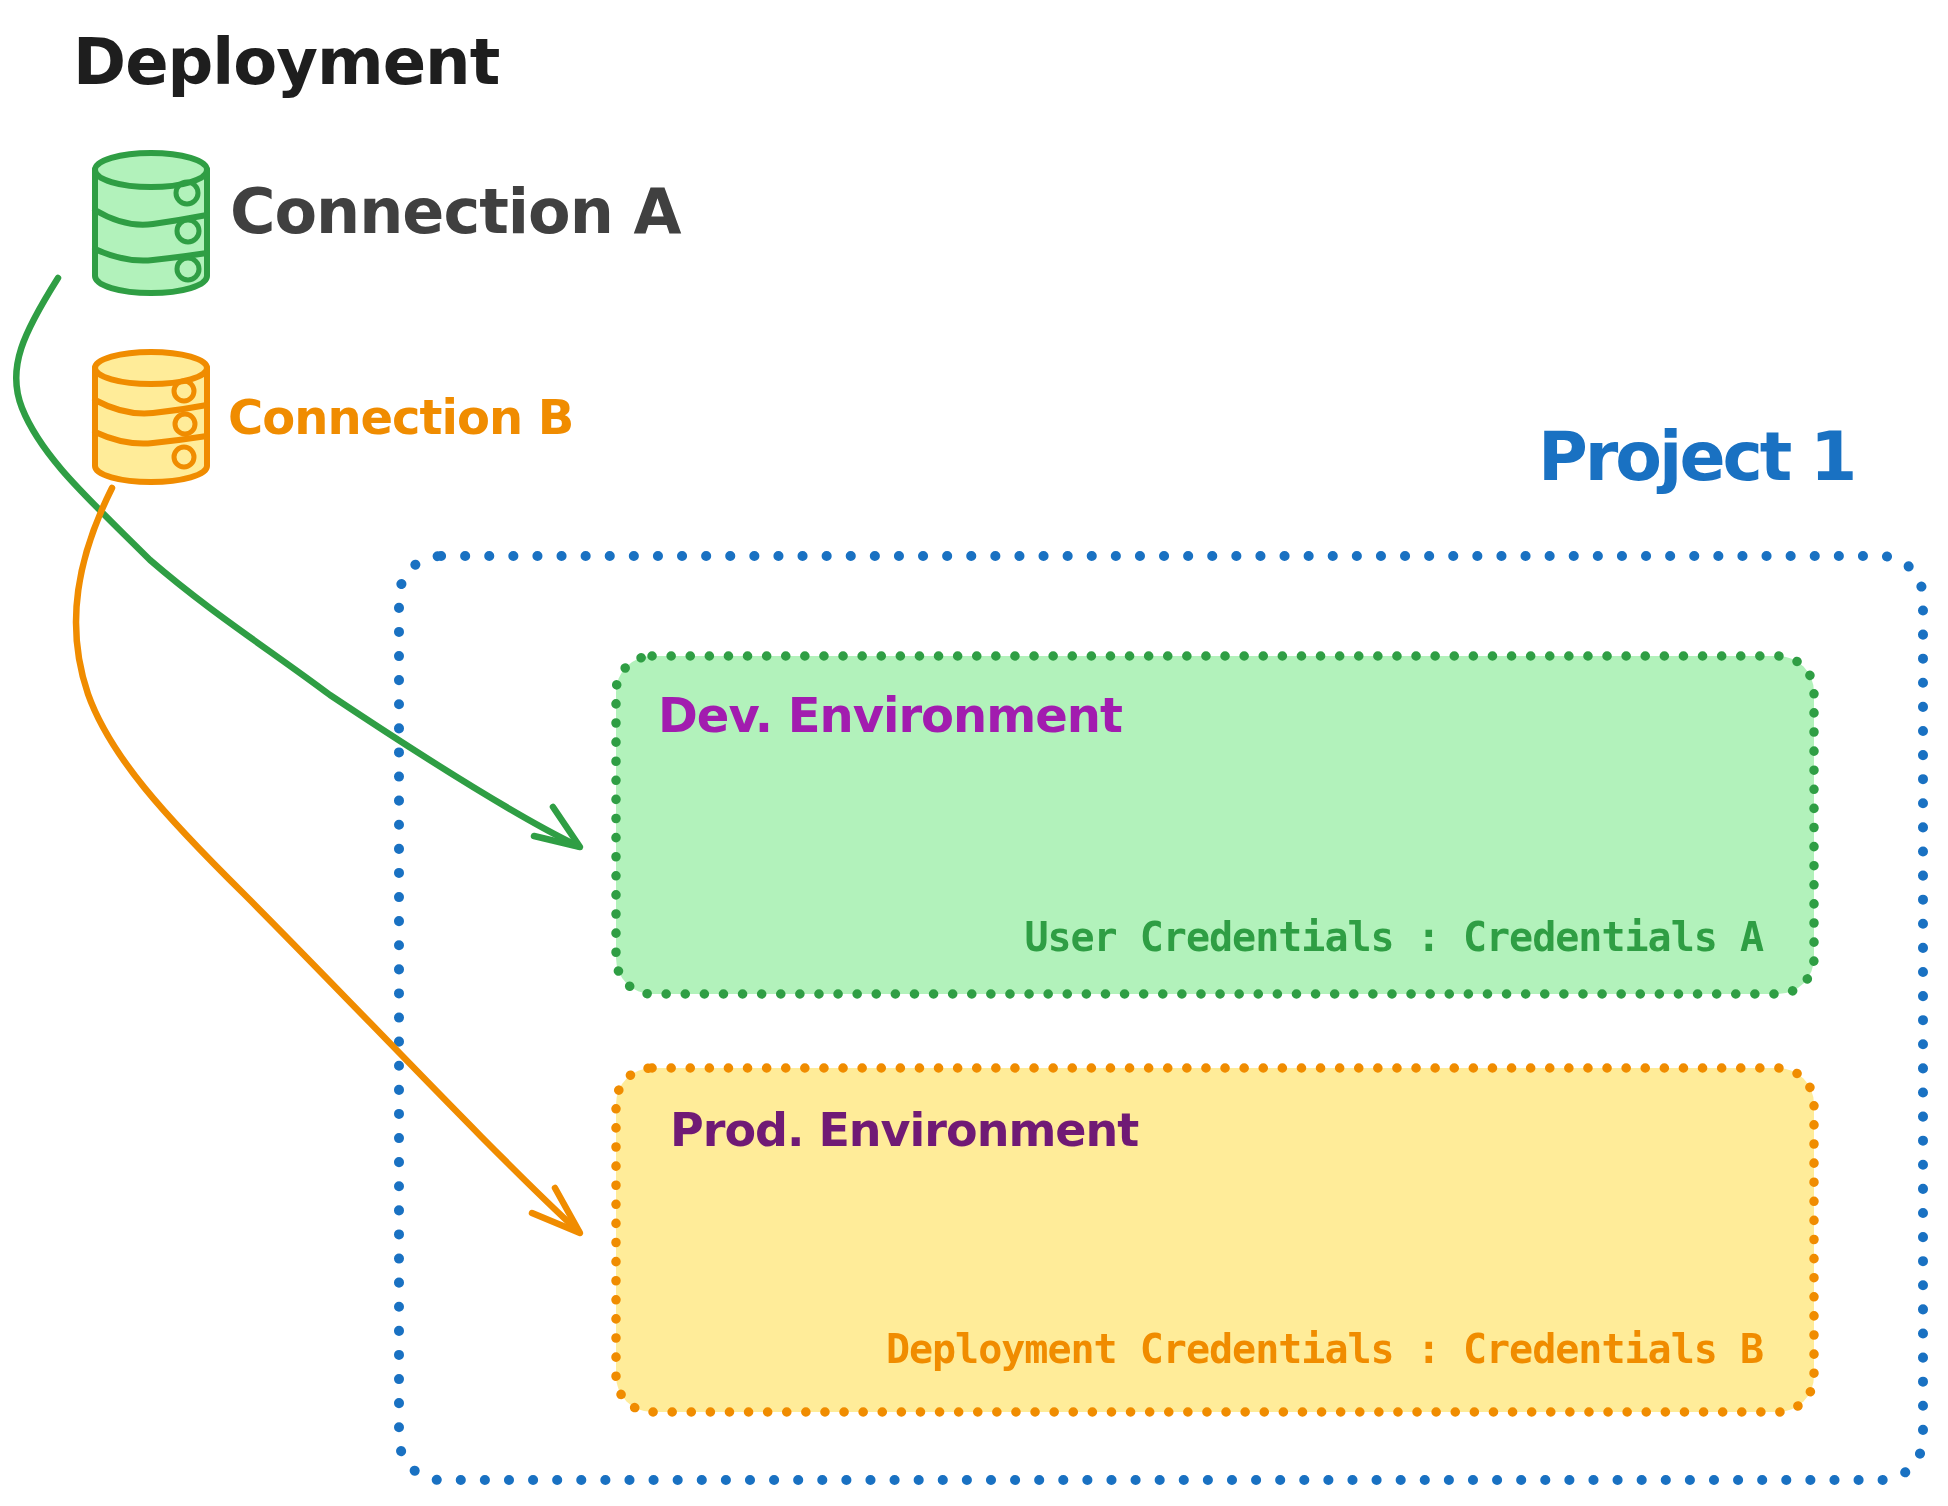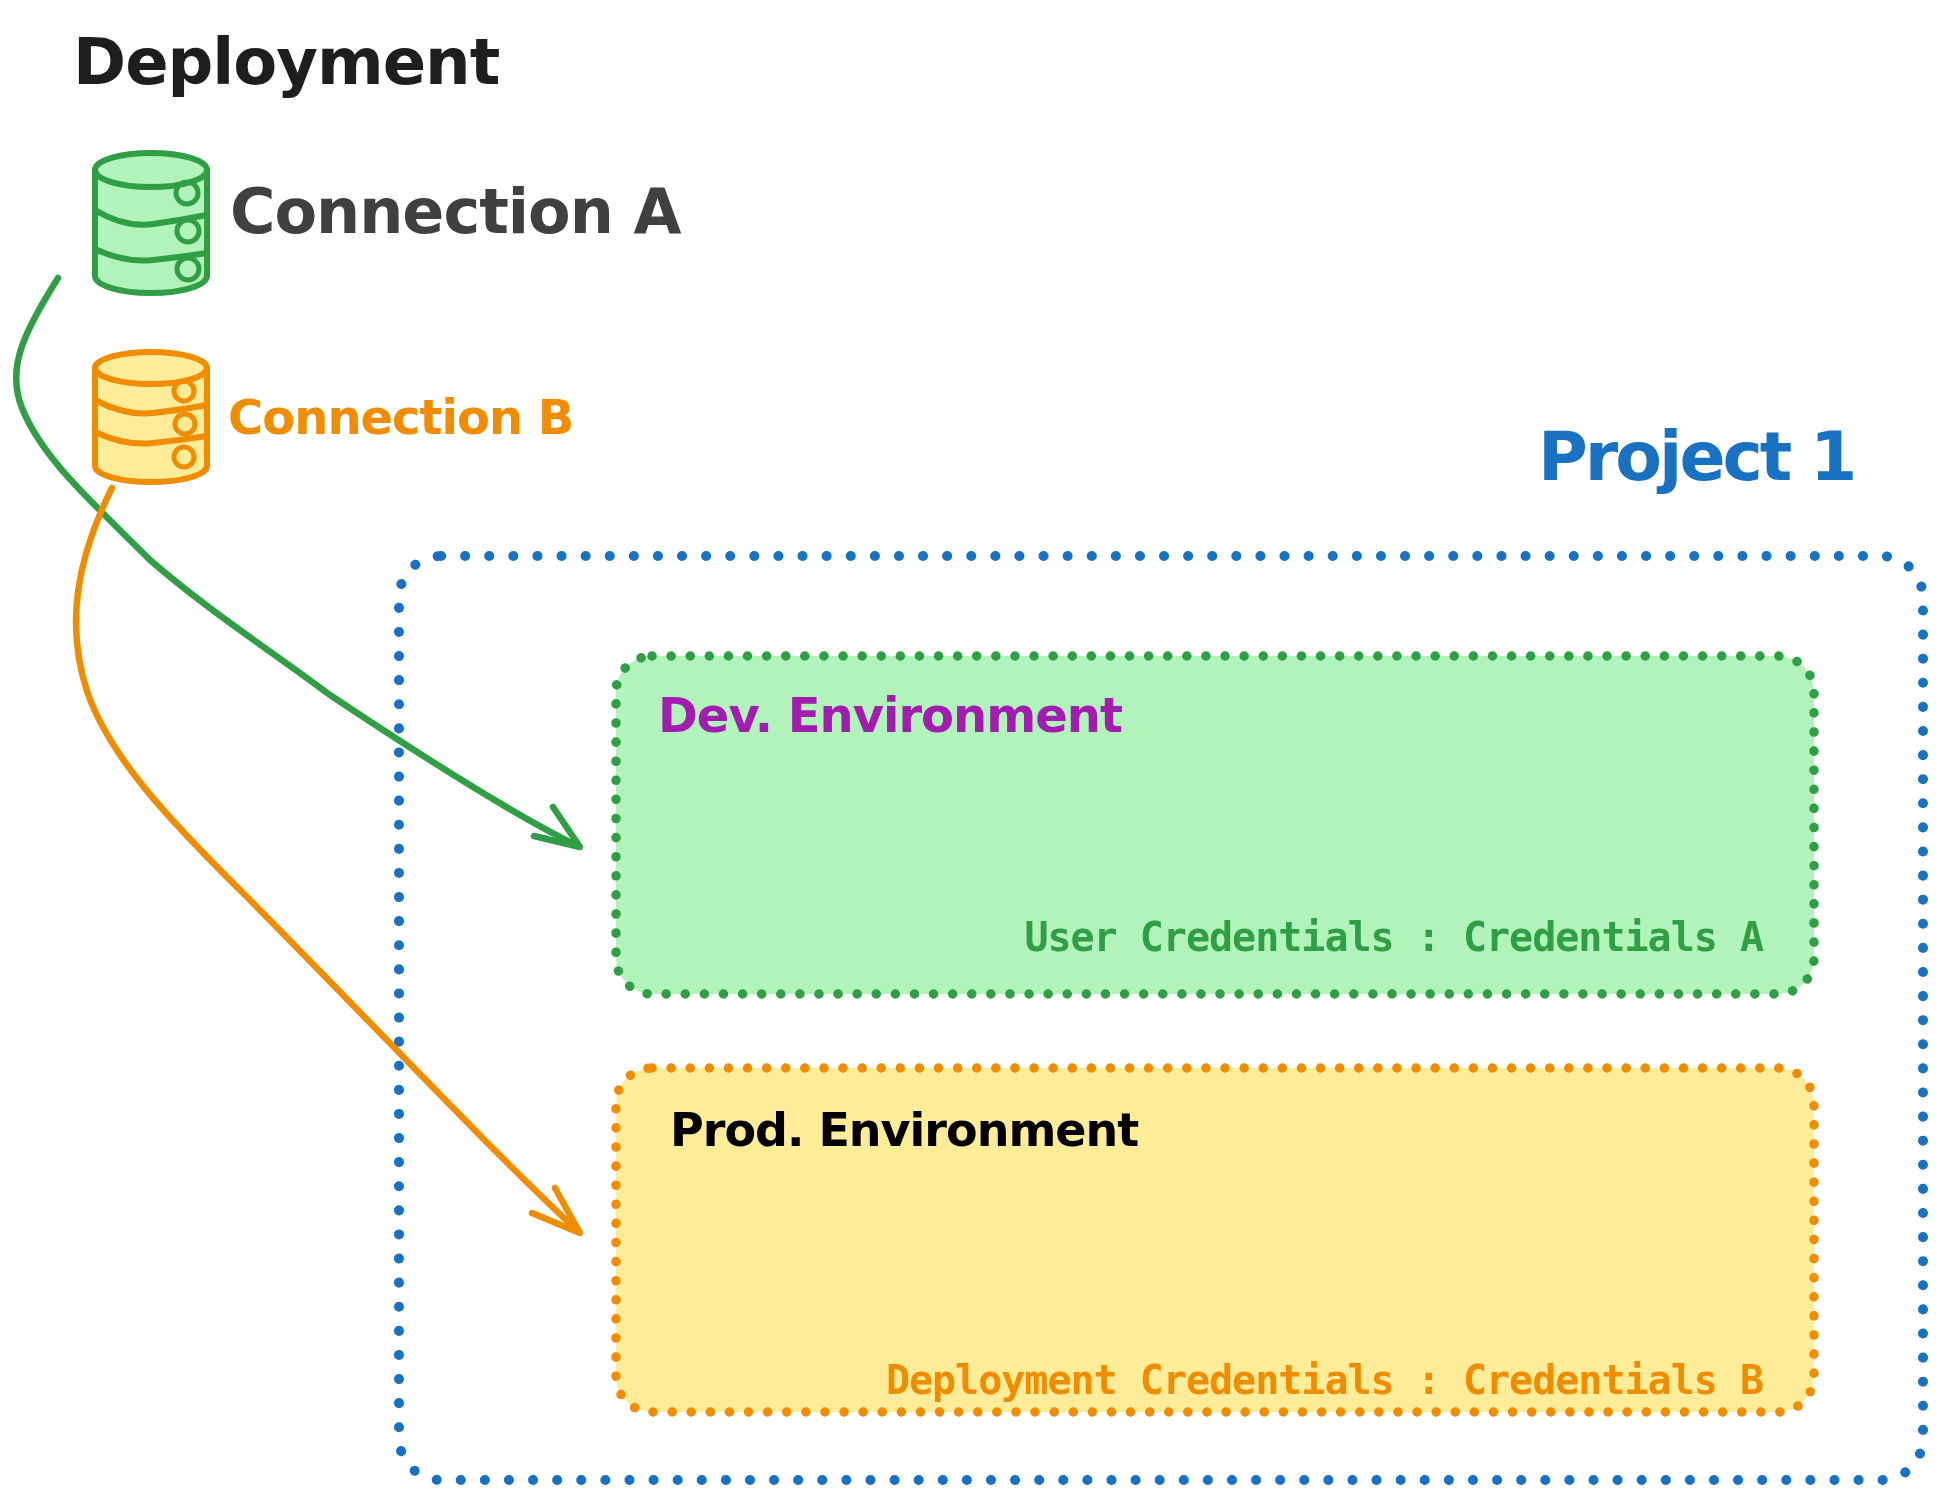--- a/index.html
+++ b/index.html
@@ -16,29 +16,29 @@
     position: absolute;
     white-space: nowrap;
     line-height: 1.15;
     font-weight: 700;
   }
   .lbl-connections-title { left: 73px;  top: 26px;   font-size: 64px; letter-spacing: -1px; color: #1e1e1e; }
   .lbl-connection-a      { left: 230px; top: 176px;  font-size: 62px; letter-spacing: -1px; color: #404040; }
   .lbl-connection-b      { left: 228px; top: 390px;  font-size: 48px; letter-spacing: -1px; color: #f08c00; }
   .lbl-project-title     { left: 1538px; top: 418px; font-size: 68px; letter-spacing: -3px; color: #1971c2; }
   .lbl-dev-title         { left: 658px; top: 688px;  font-size: 48px; letter-spacing: -1px; color: #a21caf; }
-  .lbl-prod-title        { left: 670px; top: 1104px; font-size: 46px; letter-spacing: -1px; color: #000000; }
+  .lbl-prod-title        { left: 670px; top: 1104px; font-size: 46px; letter-spacing: -1px; color: #701a75; }
   .lbl-cred {
     font-family: "DejaVu Sans Mono", monospace;
     font-size: 40px;
     font-weight: 700;
     letter-spacing: -1px;
   }
   .lbl-dev-cred  { right: 185px; top: 902px;  color: #2f9e44; margin-top: 12px; }
-  .lbl-prod-cred { right: 185px; top: 1326px; color: #f08c00; margin-top: 31px; }
+  .lbl-prod-cred { right: 185px; top: 1326px; color: #f08c00; }
 </style>
 </head>
 <body>
 
 <div class="canvas">
 
   <svg width="1948" height="1506" viewBox="0 0 1948 1506">
 
     <rect x="399" y="556" width="1524" height="924" rx="42" ry="42" fill="none" stroke-width="10" stroke-linecap="round" stroke-dasharray="0.1 24" stroke="#1971c2"></rect>
 

